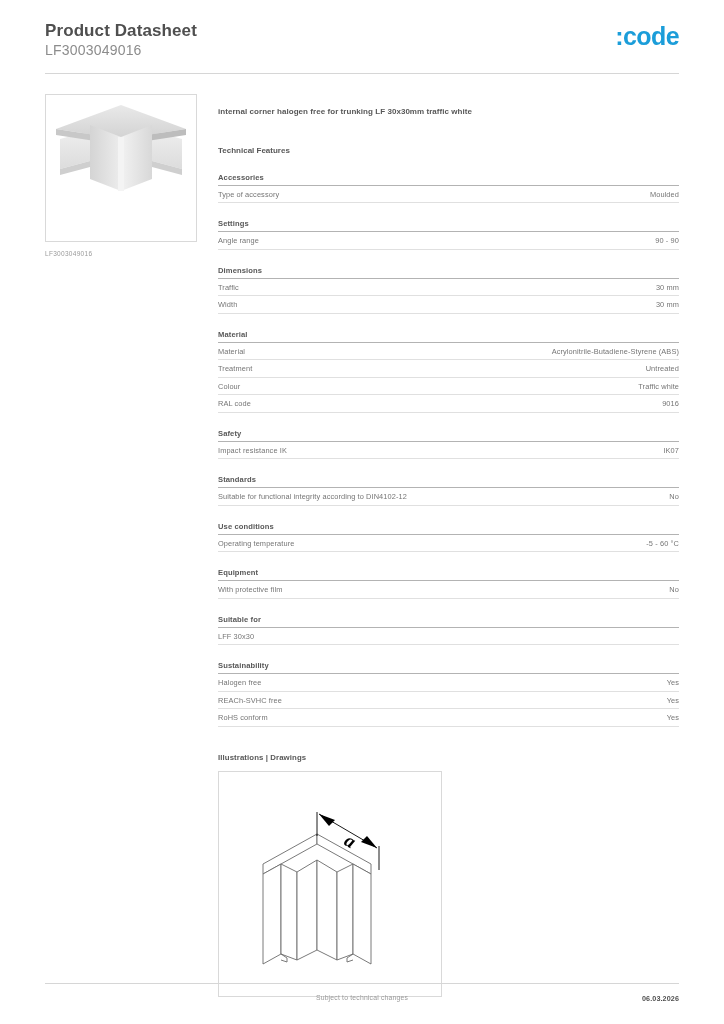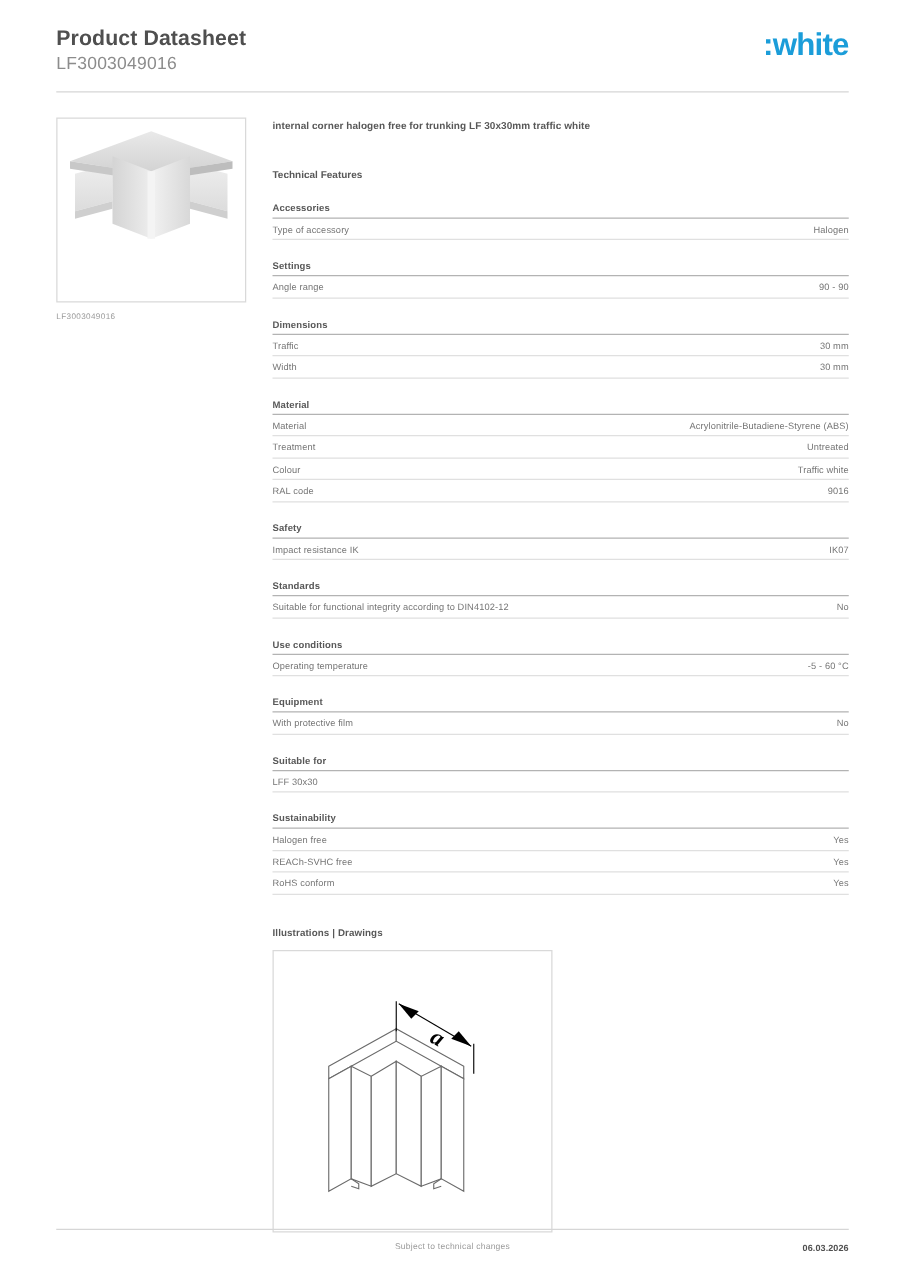--- a/index.html
+++ b/index.html
@@ -57,21 +57,21 @@
     background: #d6d6d6;
   }
 
   
   .body-cols {
     display: flex;
     align-items: flex-start;
     margin-top: 20px;
   }
   .col-left { width: 155px; flex: none; }
-  .col-right { flex: 1; margin-left: 18px; }
+  .col-right { flex: 1; margin-left: 18px; margin-top: 11px; }
 
   .product-figure {
     width: 152px;
     height: 148px;
     border: 1px solid #d9d9d9;
     box-sizing: border-box;
     background: #fff;
     position: relative;
     overflow: hidden;
   }
@@ -177,21 +177,21 @@
 </head>
 <body>
 
 <div class="page">
 
   <div class="header">
     <div class="title-block">
       <div class="doc-title">Product Datasheet</div>
       <div class="doc-subtitle">LF3003049016</div>
     </div>
-    <div class="logo" style="color: rgb(27, 157, 217);">:white</div>
+    <div class="logo" style="color: rgb(27, 157, 217);">:code</div>
   </div>
   <div class="header-rule"></div>
 
   <div class="body-cols">
 
     <div class="col-left">
       <div class="product-figure">
         <svg width="150" height="146" viewBox="0 0 150 146">
           <defs>
             <linearGradient id="gTop" x1="0" y1="0" x2="0" y2="1">
@@ -234,21 +234,21 @@
 
     <div class="col-right">
       <div class="product-name">internal corner halogen free for trunking LF 30x30mm traffic white</div>
       <div class="features-heading">Technical Features</div>
 
       <div id="sections-host">
           <div class="section">
             <div class="section-title">Accessories</div>
             <div class="spec-row">
               <span class="spec-label">Type of accessory</span>
-              <span class="spec-value">Halogen</span>
+              <span class="spec-value">Moulded</span>
             </div>
           </div>
           <div class="section">
             <div class="section-title">Settings</div>
             <div class="spec-row">
               <span class="spec-label">Angle range</span>
               <span class="spec-value">90 - 90</span>
             </div>
           </div>
           <div class="section">

